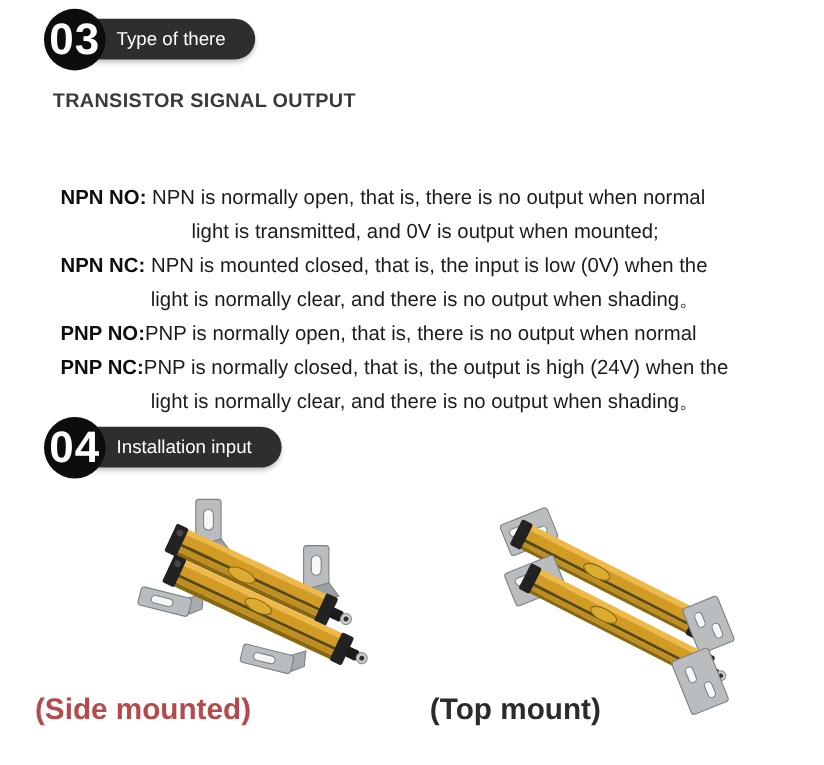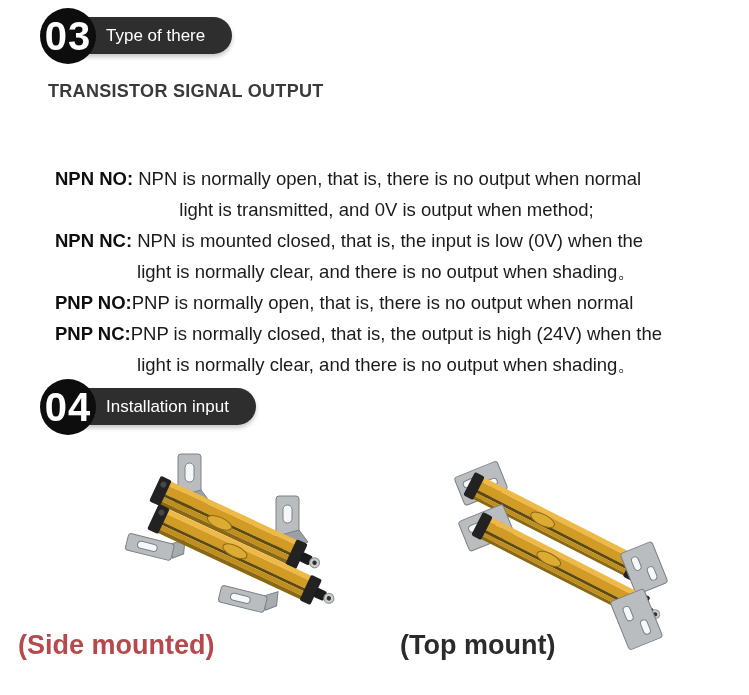--- a/index.html
+++ b/index.html
@@ -32,38 +32,38 @@
   .items{position:absolute;left:55px;top:122px;width:663px;
     font-size:18.5px;line-height:31px;color:#1b1b1b;margin-top:41px;}
   .items p{margin:0;}
   .items .l1{display:block;text-align:left;white-space:nowrap;}
   .items .l2{display:block;text-align:center;white-space:nowrap;}
   .items .label{font-weight:bold;color:#0e0e0e;}
   
   .figure{position:absolute;}
   #figure-side{left:92px;top:446px;width:262px;height:186px;}
   #figure-top{left:448px;top:458px;width:272px;height:200px;}
-  .caption{position:absolute;top:630px;font-size:27px;font-weight:600;white-space:nowrap;}
+  .caption{position:absolute;top:630px;font-size:27px;font-weight:600;text-align:center;white-space:nowrap;}
   #caption-side{left:18px;width:224px;color:#b5494c;}
-  #caption-top{left:400px;width:195px;color:#2b2b2b;}
+  #caption-top{left:371px;width:195px;color:#2b2b2b;}
 </style>
 </head>
 <body>
 
 <div class="badge" id="badge-03">
   <span class="pill">Type of there</span>
   <span class="num">03</span>
 </div>
 
 <div class="heading">TRANSISTOR SIGNAL OUTPUT</div>
 
 <div class="items">
   <p>
     <span class="l1"><span class="label">NPN NO: </span><span>NPN is normally open, that is, there is no output when normal</span></span>
-    <span class="l2">light is transmitted, and 0V is output when method;</span>
+    <span class="l2">light is transmitted, and 0V is output when mounted;</span>
   </p>
   <p>
     <span class="l1"><span class="label">NPN NC: </span><span>NPN is mounted closed, that is, the input is low (0V) when the</span></span>
     <span class="l2">light is normally clear, and there is no output when shading。</span>
   </p>
   <p>
     <span class="l1"><span class="label">PNP NO:</span><span>PNP is normally open, that is, there is no output when normal</span></span>
   </p>
   <p>
     <span class="l1"><span class="label">PNP NC:</span><span>PNP is normally closed, that is, the output is high (24V) when the</span></span>

